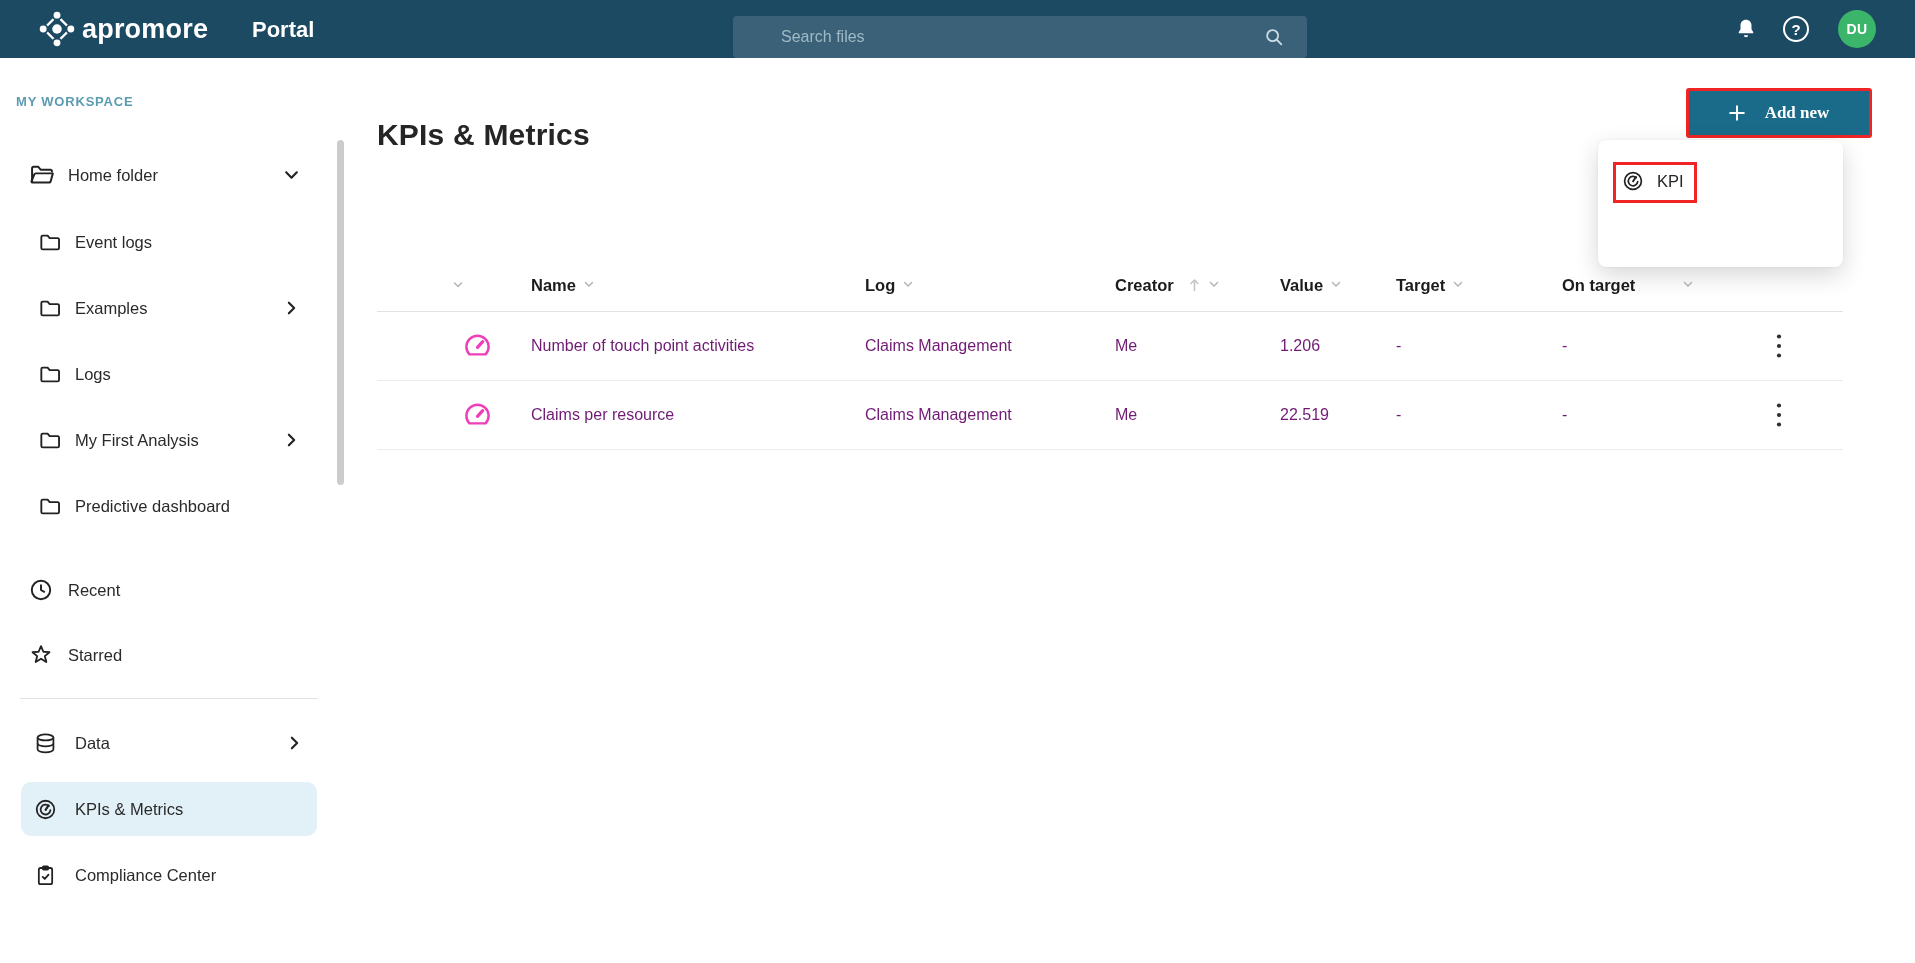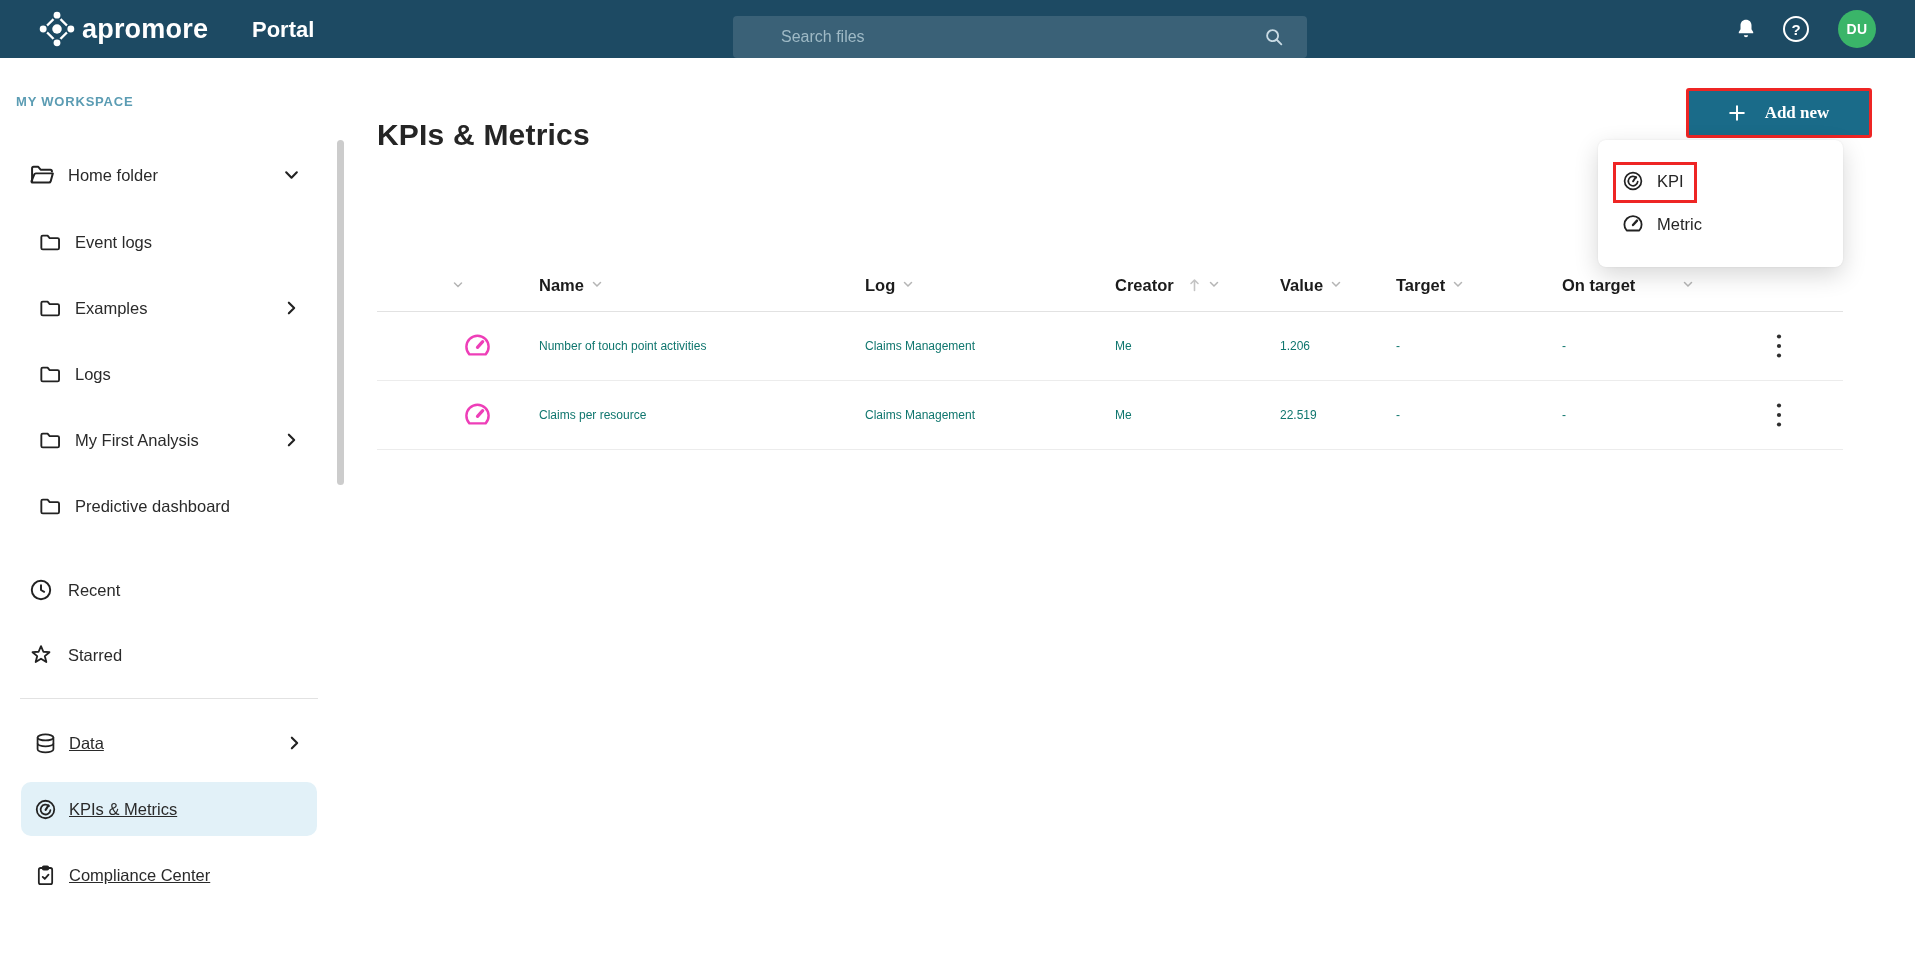--- a/index.html
+++ b/index.html
@@ -29,21 +29,21 @@
   .ws-label { position:absolute; left:16px; top:36px; font-size:13px; font-weight:700; letter-spacing:.8px; color:#5b9cb3; }
   .nav-item { position:absolute; left:0; width:360px; height:54px; display:flex; align-items:center; cursor:pointer; color:#2a2a2a; }
   .nav-item .nicon { width:28px; height:28px; flex:0 0 28px; margin-left:28px; display:flex; align-items:center; }
   .nav-item.child .nicon { margin-left:38px; width:25px; flex-basis:25px; }
   .nav-item .nlabel { margin-left:12px; font-size:16.5px; }
   .nav-chev { position:absolute; left:283px; top:50%; transform:translateY(-50%); width:17px; height:17px; cursor:pointer; }
   .side-divider { position:absolute; left:20px; top:640px; width:298px; height:1px; background:#e2e2e2; }
   .side-scrollbar { position:absolute; left:337px; top:82px; width:7px; height:345px; border-radius:4px; background:#cccccc; cursor:pointer; }
   .module { left:21px; width:296px; border-radius:10px; }
   .module .nicon { margin-left:12px; width:25px; flex-basis:25px; }
-  .module .nlabel { margin-left:11px;text-decoration:underline; }
+  .module .nlabel { margin-left:17px; }
   .module .nav-chev { left:265px; }
   .module.selected { background:#e2f1f8; }
 
   
   .page-title { position:absolute; left:377px; top:118px; font-size:30px; font-weight:800; color:#252525; letter-spacing:.2px; }
 
   .add-new-btn { position:absolute; left:1686px; top:88px; width:186px; height:50px; background:#1a6b89;
                  border:3px solid #ee2524; border-radius:3px; display:flex; align-items:center; justify-content:center;
                  gap:20px; cursor:pointer;font-family:Liberation Serif, serif; }
   .add-new-btn .plus { width:16px; height:16px; }
@@ -57,24 +57,24 @@
   .menu-item.kpi { top:20px; }
   .menu-item.metric { top:63px; }
   .annotation-kpi { position:absolute; left:15px; top:22px; width:84px; height:41px; border:3px solid #ee2524; z-index:21; pointer-events:none; }
 
   
   .kpi-table { position:absolute; left:377px; top:258px; width:1466px; }
   .thead { position:relative; height:54px; border-bottom:1px solid #e2e2e2; }
   .trow  { position:relative; height:69px; border-bottom:1px solid #ececec; }
   .cell { position:absolute; top:50%; transform:translateY(-50%); display:flex; align-items:center; white-space:nowrap; }
   .hcell { font-size:16.5px; font-weight:700; color:#1c1c1c; gap:8px; cursor:pointer; }
-  .bcell { font-size:12px; color:#0f766e; }
+  .bcell { font-size:16px; color:#701a75; }
   .c-lead { left:76px; }
   .c-icon { left:85px; }
-  .c-name { left:162px; }
+  .c-name { left:154px; }
   .c-log { left:488px; }
   .c-creator { left:738px; }
   .c-value { left:903px; }
   .c-target { left:1019px; }
   .c-ontarget { left:1185px;gap:48px; }
   .c-actions { left:1391px; width:22px; justify-content:center; cursor:pointer; }
   .sort-chev { width:10px; height:8px; cursor:pointer; }
   .sort-arrow { width:13px; height:15px; margin-left:6px; }
   .row-gauge { width:31px; height:31px; }
   svg { display:block; }
@@ -270,29 +270,20 @@
   <div class="menu-item kpi">
     <span class="micon">
       <svg viewBox="0 0 24 24" width="24" height="24">
         <circle cx="12" cy="12" r="8.4" fill="none" stroke="#222" stroke-width="1.7"></circle>
         <path d="M15.3 8.7A4.7 4.7 0 1 0 16.7 12.6" fill="none" stroke="#222" stroke-width="1.7" stroke-linecap="round"></path>
         <path d="M12.1 12.3 14.9 8" stroke="#222" stroke-width="2" stroke-linecap="round"></path>
       </svg>
     </span>
     <span class="mlabel">KPI</span>
   </div>
-  <div class="menu-item metric">
-    <span class="micon">
-      <svg viewBox="0 0 24 24" width="24" height="24">
-        <path d="M5.7 18.5A8.6 8.6 0 1 1 18.3 18.5Z" fill="none" stroke="#222" stroke-width="1.8" stroke-linejoin="round"></path>
-        <path d="M12 13 16 8.6" stroke="#222" stroke-width="2.4" stroke-linecap="round"></path>
-      </svg>
-    </span>
-    <span class="mlabel">Metric</span>
-  </div>
   <div class="annotation-kpi"></div>
 </div>
 
 <div class="kpi-table">
   <div class="thead">
     <div class="cell hcell c-lead">
       <span class="sort-chev">
         <svg viewBox="0 0 10 7" width="10" height="8">
             <path d="M1.5 1.5 5 5l3.5-3.5" fill="none" stroke="#b5b5b5" stroke-width="1.5" stroke-linecap="round"></path>
           </svg>

